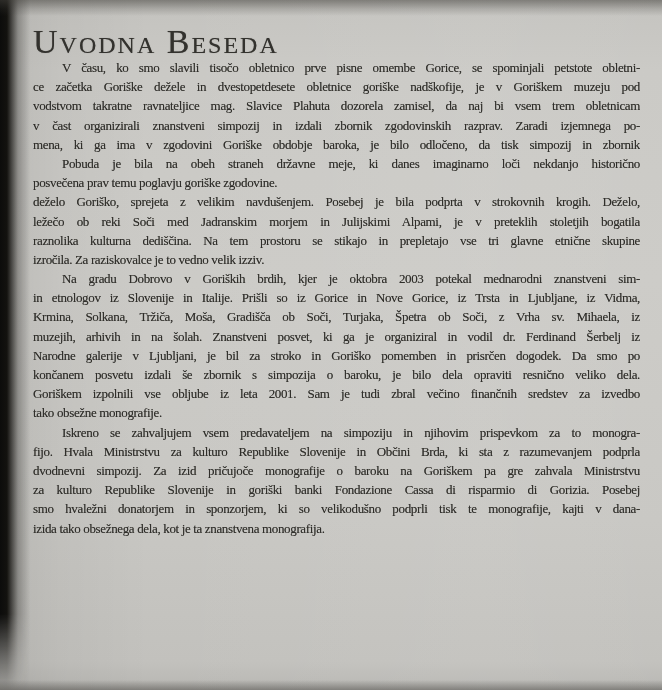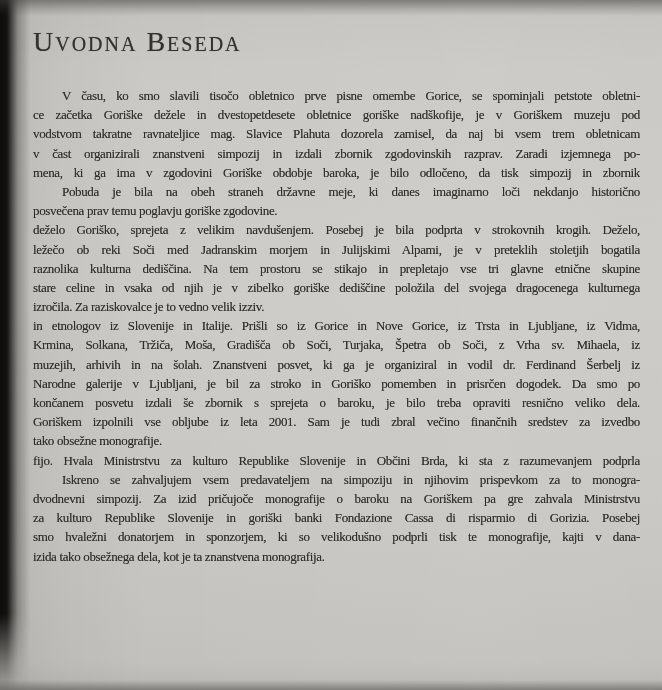--- a/index.html
+++ b/index.html
@@ -36,28 +36,27 @@
     position: absolute;
     left: 33px;
     top: 26px;
     width: 607px;
     filter: blur(0.2px);
   }
   .title {
     margin: 0;
     font-variant: small-caps;
     font-weight: 500;
-    font-size: 28px;
+    font-size: 34px;
     line-height: 32px;
     letter-spacing: 2px;
     color: #33322e;
     text-shadow: 0 0 0.7px rgba(46,44,40,0.55);
   }
   .body-text {
-    margin-top: 28px;
     color: #2f2e2a;
     text-shadow: 0 0 0.6px rgba(46,44,40,0.5);
   }
   .line {
     height: 19.2px;
     line-height: 19.2px;
     font-size: 13px;
     letter-spacing: -0.35px;
     overflow: hidden;
     text-align: justify;
@@ -76,31 +75,31 @@
         <div class="line indent">V času, ko smo slavili tisočo obletnico prve pisne omembe Gorice, se spominjali petstote obletni-</div>
         <div class="line">ce začetka Goriške dežele in dvestopetdesete obletnice goriške nadškofije, je v Goriškem muzeju pod</div>
         <div class="line">vodstvom takratne ravnateljice mag. Slavice Plahuta dozorela zamisel, da naj bi vsem trem obletnicam</div>
         <div class="line">v čast organizirali znanstveni simpozij in izdali zbornik zgodovinskih razprav. Zaradi izjemnega po-</div>
         <div class="line">mena, ki ga ima v zgodovini Goriške obdobje baroka, je bilo odločeno, da tisk simpozij in zbornik</div>
         <div class="line indent">Pobuda je bila na obeh straneh državne meje, ki danes imaginarno loči nekdanjo historično</div>
         <div class="line last">posvečena prav temu poglavju goriške zgodovine.</div>
         <div class="line">deželo Goriško, sprejeta z velikim navdušenjem. Posebej je bila podprta v strokovnih krogih. Deželo,</div>
         <div class="line">ležečo ob reki Soči med Jadranskim morjem in Julijskimi Alpami, je v preteklih stoletjih bogatila</div>
         <div class="line">raznolika kulturna dediščina. Na tem prostoru se stikajo in prepletajo vse tri glavne etnične skupine</div>
-        <div class="line">stare celine in vsaka od njih je v zibelko goriške dediščine položila del svojega dragocenega kulturnega</div>
         <div class="line last">izročila. Za raziskovalce je to vedno velik izziv.</div>
+        <div class="line indent">Na gradu Dobrovo v Goriških brdih, kjer je oktobra 2003 potekal mednarodni znanstveni sim-</div>
         <div class="line">in etnologov iz Slovenije in Italije. Prišli so iz Gorice in Nove Gorice, iz Trsta in Ljubljane, iz Vidma,</div>
         <div class="line">Krmina, Solkana, Tržiča, Moša, Gradišča ob Soči, Turjaka, Špetra ob Soči, z Vrha sv. Mihaela, iz</div>
         <div class="line">muzejih, arhivih in na šolah. Znanstveni posvet, ki ga je organiziral in vodil dr. Ferdinand Šerbelj iz</div>
         <div class="line">Narodne galerije v Ljubljani, je bil za stroko in Goriško pomemben in prisrčen dogodek. Da smo po</div>
-        <div class="line">končanem posvetu izdali še zbornik s sprejeta o baroku, je bilo treba opraviti resnično veliko dela.</div>
+        <div class="line">končanem posvetu izdali še zbornik s simpozija o baroku, je bilo dela opraviti resnično veliko dela.</div>
         <div class="line">Goriškem izpolnili vse obljube iz leta 2001. Sam je tudi zbral večino finančnih sredstev za izvedbo</div>
         <div class="line last">tako obsežne monografije.</div>
+        <div class="line indent">Iskreno se zahvaljujem vsem predavateljem na simpoziju in njihovim prispevkom za to monogra-</div>
         <div class="line">fijo. Hvala Ministrstvu za kulturo Republike Slovenije in Občini Brda, ki sta z razumevanjem podprla</div>
-        <div class="line indent">Iskreno se zahvaljujem vsem predavateljem na simpoziju in njihovim prispevkom za to monogra-</div>
         <div class="line">dvodnevni simpozij. Za izid pričujoče monografije o baroku na Goriškem pa gre zahvala Ministrstvu</div>
         <div class="line">za kulturo Republike Slovenije in goriški banki Fondazione Cassa di risparmio di Gorizia. Posebej</div>
         <div class="line">smo hvaležni donatorjem in sponzorjem, ki so velikodušno podprli tisk te monografije, kajti v dana-</div>
         <div class="line last">izida tako obsežnega dela, kot je ta znanstvena monografija.</div>
       </div>
   </div>
   <div class="shade gutter"></div>
   <div class="shade top"></div>
   <div class="shade bottom"></div>
 </div>

